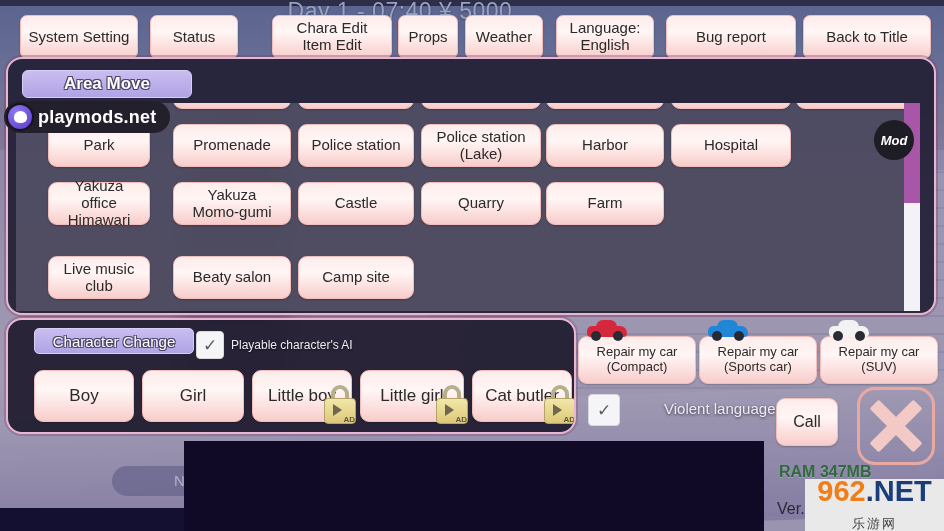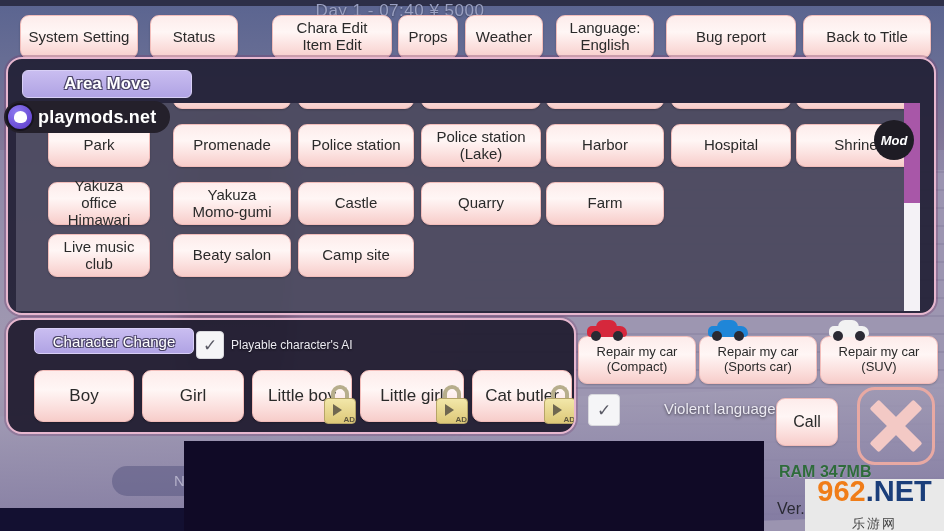--- a/index.html
+++ b/index.html
@@ -65,21 +65,21 @@
     background:#100a26;
   }
   .dark-panel-left {
     position:absolute; left:0px; top:508px; width:184px; height:23px;
     background:#131031;
   }
 
   
   .hud-status {
     position:absolute; left:0; top:0; width:800px; height:24px;
-    text-align:center; color:#9aa0c2; font-size:17px; line-height:22px;
+    text-align:center; color:#9aa0c2; font-size:23px; line-height:22px;
     text-shadow:0 1px 2px rgba(0,0,0,.35);
     letter-spacing:.5px;
   }
 
   
   .pbtn {
     background:linear-gradient(180deg,#fdeceb 0%,#fff6f5 38%,#fbdedc 75%,#f7cdca 100%);
     border:1px solid #f2bdba;
     border-radius:9px;
     color:#2a2a2a;
@@ -89,21 +89,21 @@
     text-align:center;
     box-shadow:0 1px 2px rgba(0,0,0,.22);
     position:relative;
     padding:2px 6px;
     cursor:pointer;
     user-select:none;
   }
 
   
   #toolbar { position:absolute; left:0; top:15px; width:944px; height:52px; }
-  #toolbar .pbtn { position:absolute; height:44px; top:0; }
+  #toolbar .pbtn { position:absolute; height:44px; top:0;border-radius:7px; }
 
   
   #area-panel {
     position:absolute; left:6px; top:57px; width:930px; height:258px;
     background:rgba(34,32,54,.93);
     border:2px solid #e7b7cf;
     border-radius:16px;
     box-shadow:0 0 0 2px rgba(120,60,110,.35);
     overflow:hidden;
   }
@@ -302,30 +302,29 @@
         <div class="pbtn" style="left: 655px; width: 120px;">park</div>
         <div class="pbtn" style="left: 780px; width: 120px;">chapel</div>
       </div>
       <div class="area-row" style="top: 18px;">
         <div class="pbtn" style="left: 32px; width: 102px;">Park</div>
         <div class="pbtn" style="left: 157px; width: 118px;">Promenade</div>
         <div class="pbtn" style="left: 282px; width: 116px;">Police station</div>
         <div class="pbtn" style="left: 405px; width: 120px;">Police station<br>(Lake)</div>
         <div class="pbtn" style="left: 530px; width: 118px;">Harbor</div>
         <div class="pbtn" style="left: 655px; width: 120px;">Hospital</div>
-        <div class="pbtn" style="left: 780px; width: 120px;">Shrine</div>
       </div>
       <div class="area-row" style="top: 76px;">
         <div class="pbtn" style="left: 32px; width: 102px;">Yakuza office<br>Himawari</div>
         <div class="pbtn" style="left: 157px; width: 118px;">Yakuza<br>Momo-gumi</div>
         <div class="pbtn" style="left: 282px; width: 116px;">Castle</div>
         <div class="pbtn" style="left: 405px; width: 120px;">Quarry</div>
         <div class="pbtn" style="left: 530px; width: 118px;">Farm</div>
       </div>
-      <div class="area-row" style="top: 128px;">
+      <div class="area-row" style="top: 150px;">
         <div class="pbtn" style="left: 32px; width: 102px;">Live music<br>club</div>
         <div class="pbtn" style="left: 157px; width: 118px;">Beaty salon</div>
         <div class="pbtn" style="left: 282px; width: 116px;">Camp site</div>
       </div>
     </div>
   <div class="scrollbar-track">
     <div class="scrollbar-top"></div>
     <div class="scrollbar-thumb"></div>
   </div>
 </div>

